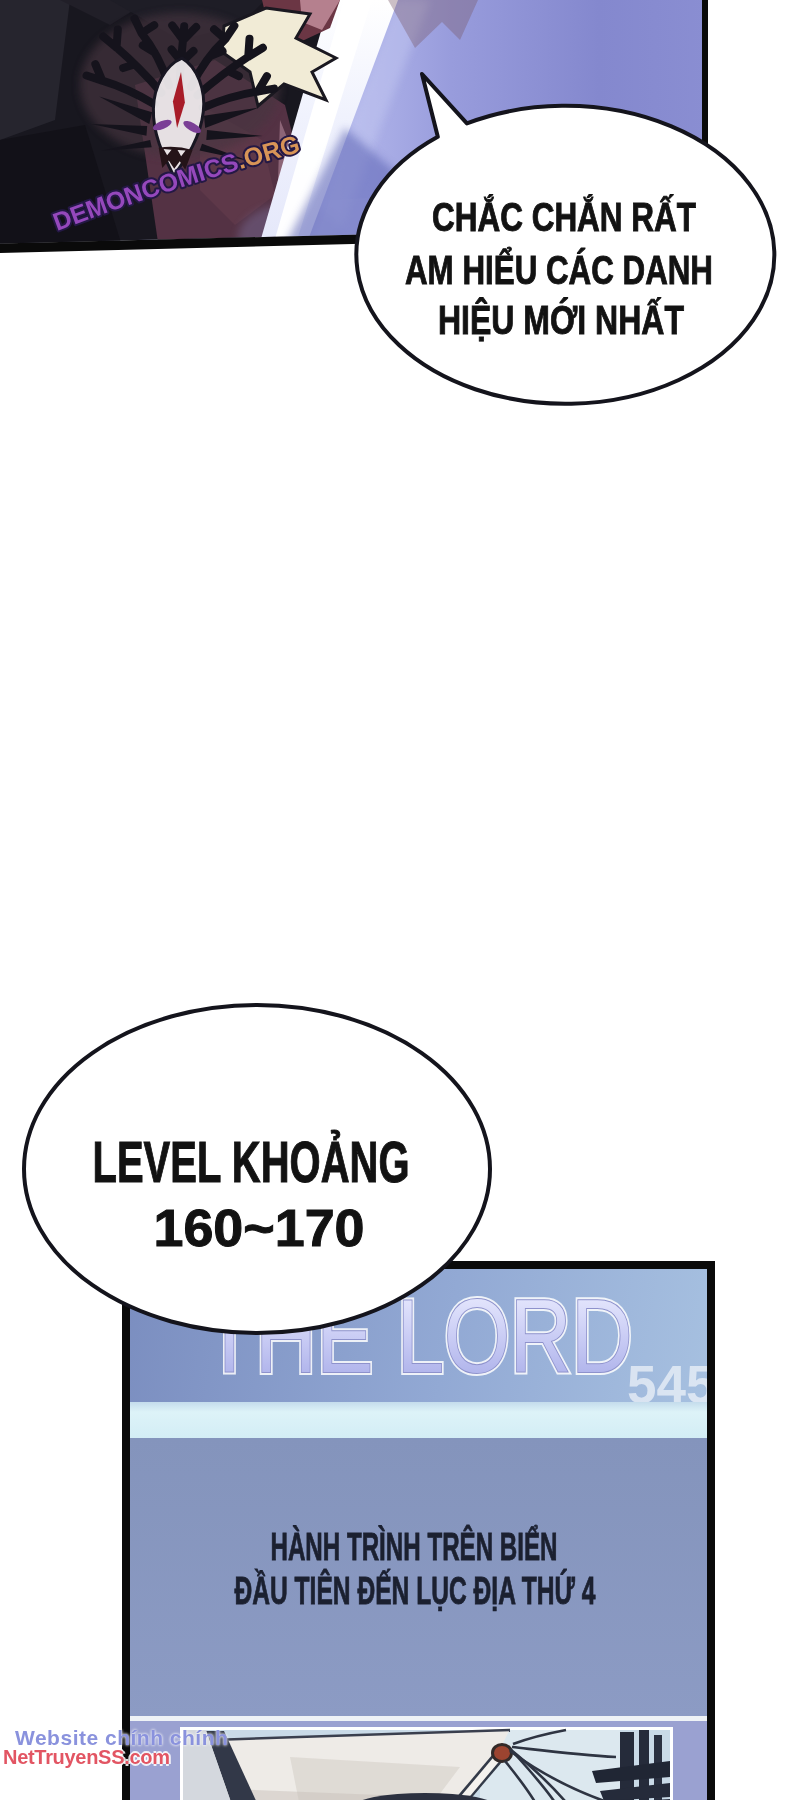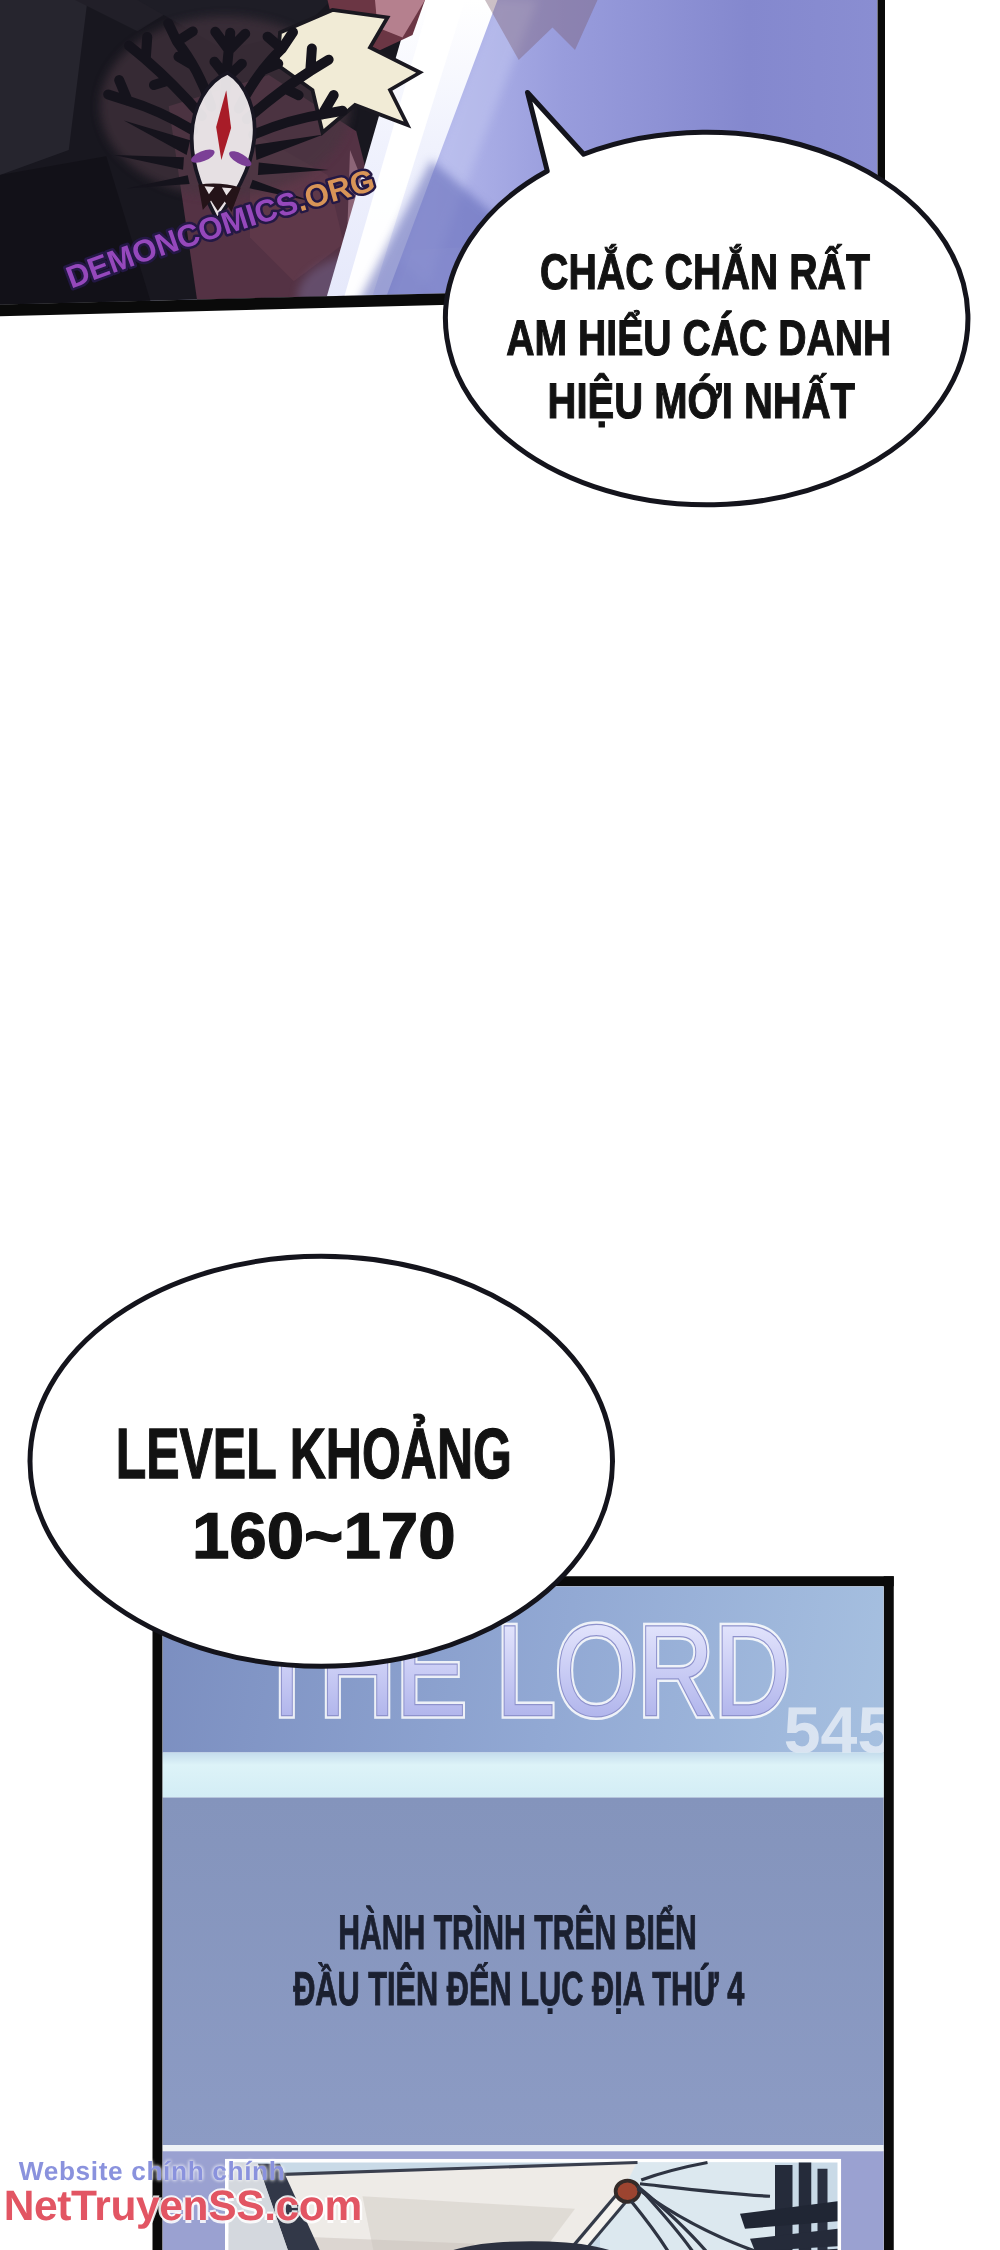--- a/index.html
+++ b/index.html
@@ -202,13 +202,13 @@
   <ellipse cx="257" cy="1169" rx="233" ry="164" fill="#ffffff" stroke="#14141c" stroke-width="4"></ellipse>
 
   <g font-family="Liberation Sans,sans-serif" font-weight="bold" fill="#121212" text-anchor="middle" stroke="#121212" stroke-width="1" paint-order="stroke">
     <text x="251" y="1182" font-size="57" textLength="317" lengthAdjust="spacingAndGlyphs">LEVEL KHOẢNG</text>
     <text x="259" y="1246" font-size="52" textLength="211" lengthAdjust="spacingAndGlyphs">160~170</text>
   </g>
 </svg>
 
 <div class="abs" style="left:15px;top:1726px;font-size:21px;font-weight:bold;white-space:nowrap;color:#8a92dd;letter-spacing:0.5px;text-shadow:0 0 3px rgba(255,255,255,0.9),0 0 3px rgba(255,255,255,0.7);">Website chính chính</div>
 
-<div class="abs" style="left:3px;top:1746px;font-size:34px;font-weight:bold;white-space:nowrap;color:#e25563;letter-spacing:-0.3px;text-shadow:-2px 0 0 rgba(255,255,255,0.85),2px 0 0 rgba(255,255,255,0.85),0 -2px 0 rgba(255,255,255,0.85),0 2px 0 rgba(255,255,255,0.85);">NetTruyenSS.com</div>
+<div class="abs" style="left:3px;top:1746px;font-size:20px;font-weight:bold;white-space:nowrap;color:#e25563;letter-spacing:-0.3px;text-shadow:-2px 0 0 rgba(255,255,255,0.85),2px 0 0 rgba(255,255,255,0.85),0 -2px 0 rgba(255,255,255,0.85),0 2px 0 rgba(255,255,255,0.85);">NetTruyenSS.com</div>
 
 </body></html>

